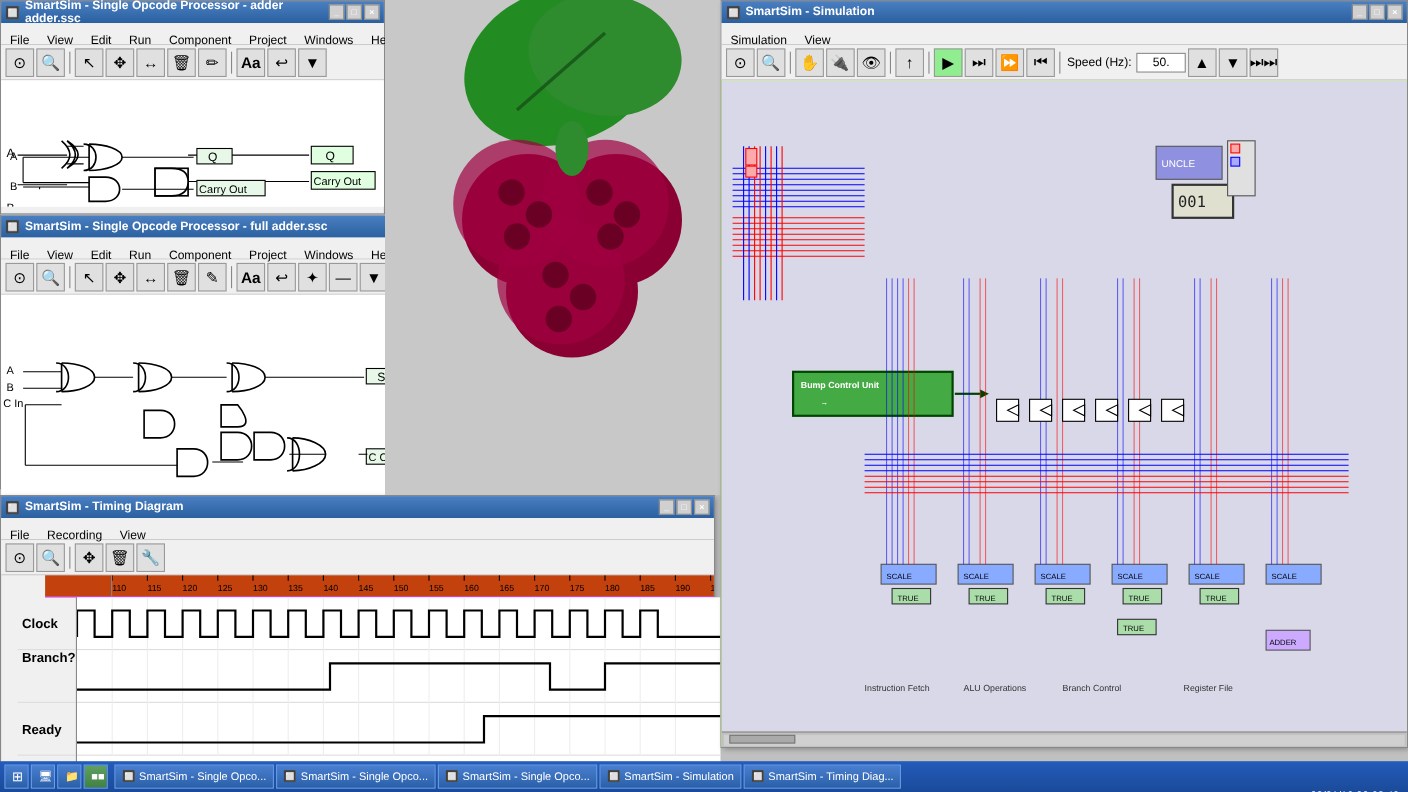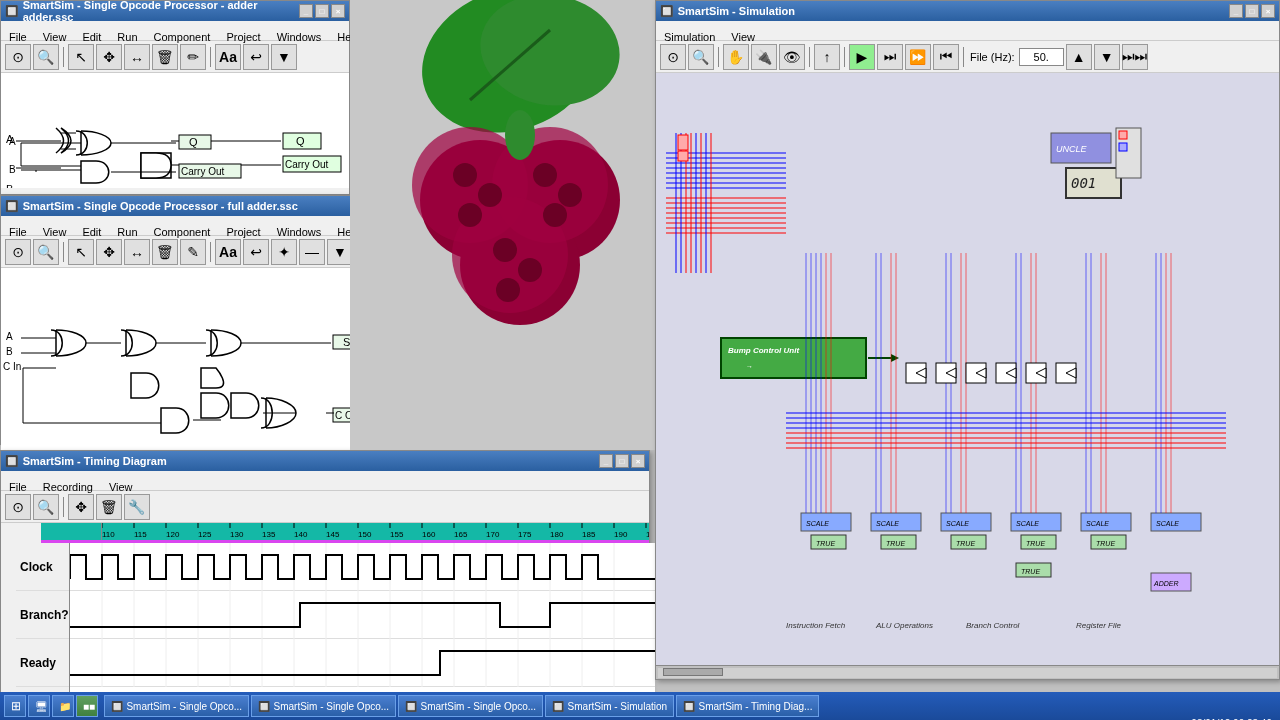--- a/index.html
+++ b/index.html
@@ -434,21 +434,21 @@
     <div class="toolbar-btn">⊙</div>
     <div class="toolbar-btn">🔍</div>
     <div class="toolbar-sep"></div>
     <div class="toolbar-btn">✥</div>
     <div class="toolbar-btn">🗑</div>
     <div class="toolbar-btn">🔧</div>
   </div>
 
   <div style="display: flex; flex-direction: column; height: calc(100% - 72px);">
 
-    <div style="display: flex; height: 20px; border-bottom: 3px solid #d946ef; background: #14b8a6; margin-left: 40px;">
+    <div style="display: flex; height: 20px; border-bottom: 1px solid #d946ef; background: #c2410c; margin-left: 40px;">
       <div style="width: 65px; border-right: 1px solid #888;"></div>
       <svg width="585" height="20">
 
         <text x="0" y="14" font-size="8">110</text>
         <text x="32" y="14" font-size="8">115</text>
         <text x="64" y="14" font-size="8">120</text>
         <text x="96" y="14" font-size="8">125</text>
         <text x="128" y="14" font-size="8">130</text>
         <text x="160" y="14" font-size="8">135</text>
         <text x="192" y="14" font-size="8">140</text>
@@ -484,21 +484,21 @@
         <line x1="544" y1="0" x2="544" y2="5" stroke="black" stroke-width="1"></line>
       </svg>
     </div>
 
     <div style="display: flex; flex: 1;">
 
       <div style="width: 65px; border-right: 1px solid #888; display: flex; flex-direction: column; margin-left: 15px;">
         <div style="height: 48px; display: flex; align-items: center; padding-left: 4px; border-bottom: 1px solid #ddd; font-weight: bold; font-size: 12px;">
           <span>Clock</span>
         </div>
-        <div style="height: 48px; display: flex; align-items: center; padding-left: 4px; border-bottom: 1px solid #ddd; font-weight: bold; font-size: 12px;">
+        <div style="height: 48px; display: flex; padding-left: 4px; border-bottom: 1px solid #ddd; font-weight: bold; font-size: 12px;">
           <span>Branch?</span>
         </div>
         <div style="height: 48px; display: flex; align-items: center; padding-left: 4px; border-bottom: 1px solid #ddd; font-weight: bold; font-size: 12px;">
           <span>Ready</span>
         </div>
       </div>
 
       <div style="flex: 1; display: flex; flex-direction: column; background: white;">
 
         <div style="height: 48px; border-bottom: 1px solid #ddd; position: relative;">
@@ -671,28 +671,28 @@
     <div class="toolbar-btn">🔌</div>
     <div class="toolbar-btn">👁</div>
     <div class="toolbar-sep"></div>
     <div class="toolbar-btn">↑</div>
     <div class="toolbar-sep"></div>
     <div class="toolbar-btn" style="background: #90ee90;">▶</div>
     <div class="toolbar-btn">⏭</div>
     <div class="toolbar-btn">⏩</div>
     <div class="toolbar-btn">⏮</div>
     <div class="toolbar-sep"></div>
-    <span class="speed-label">File (Hz):</span>
+    <span class="speed-label">Speed (Hz):</span>
     <input class="speed-input" type="text" value="50.0" style="">
     <div class="toolbar-btn">▲</div>
     <div class="toolbar-btn">▼</div>
     <div class="toolbar-btn">⏭⏭</div>
   </div>
 
-  <div style="background: #bef264; flex: 1; position: relative; height: calc(100% - 72px); overflow: hidden; font-style: italic;">
+  <div style="background: #bef264; flex: 1; position: relative; height: calc(100% - 72px); overflow: hidden;">
     <svg width="625" height="610">
 
       <rect width="625" height="610" fill="#d8d8e8"></rect>
 
       <g stroke="blue" stroke-width="1" fill="none">
         <line x1="10" y1="80" x2="130" y2="80"></line>
         <line x1="10" y1="85" x2="130" y2="85"></line>
         <line x1="10" y1="90" x2="130" y2="90"></line>
         <line x1="10" y1="95" x2="130" y2="95"></line>
         <line x1="10" y1="100" x2="130" y2="100"></line>

